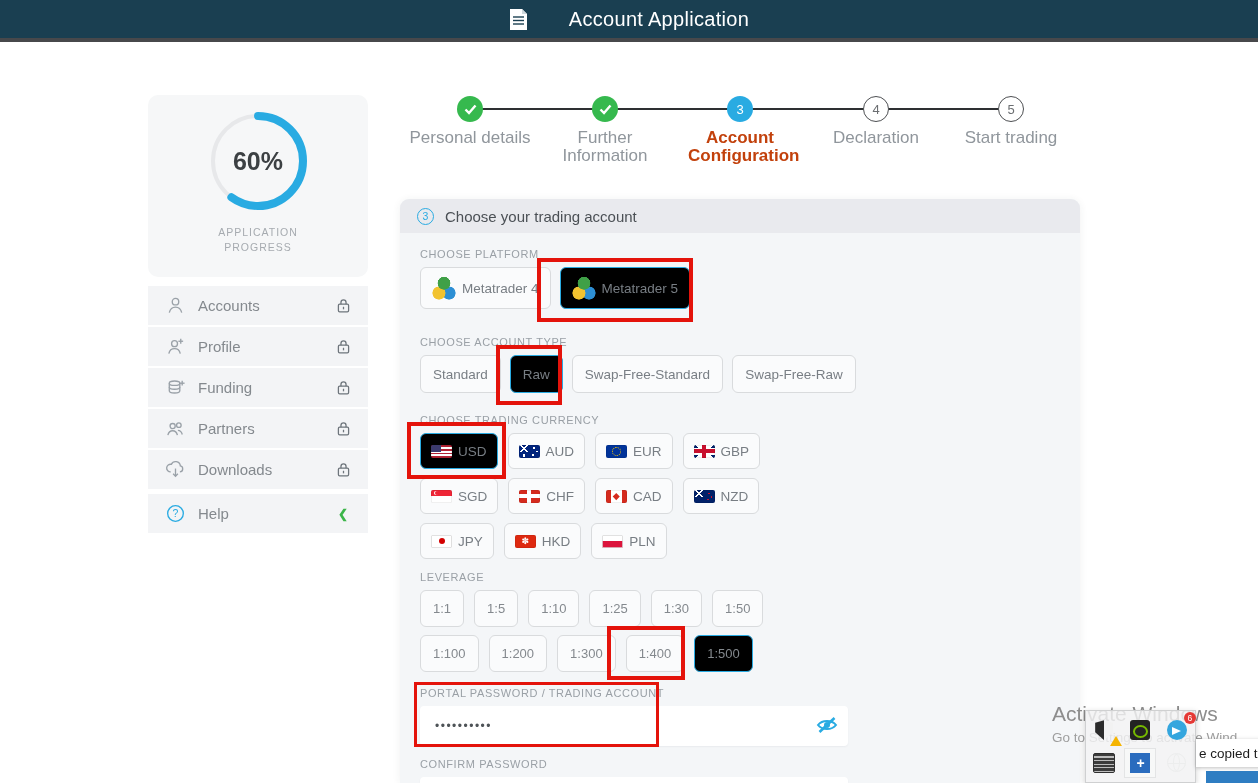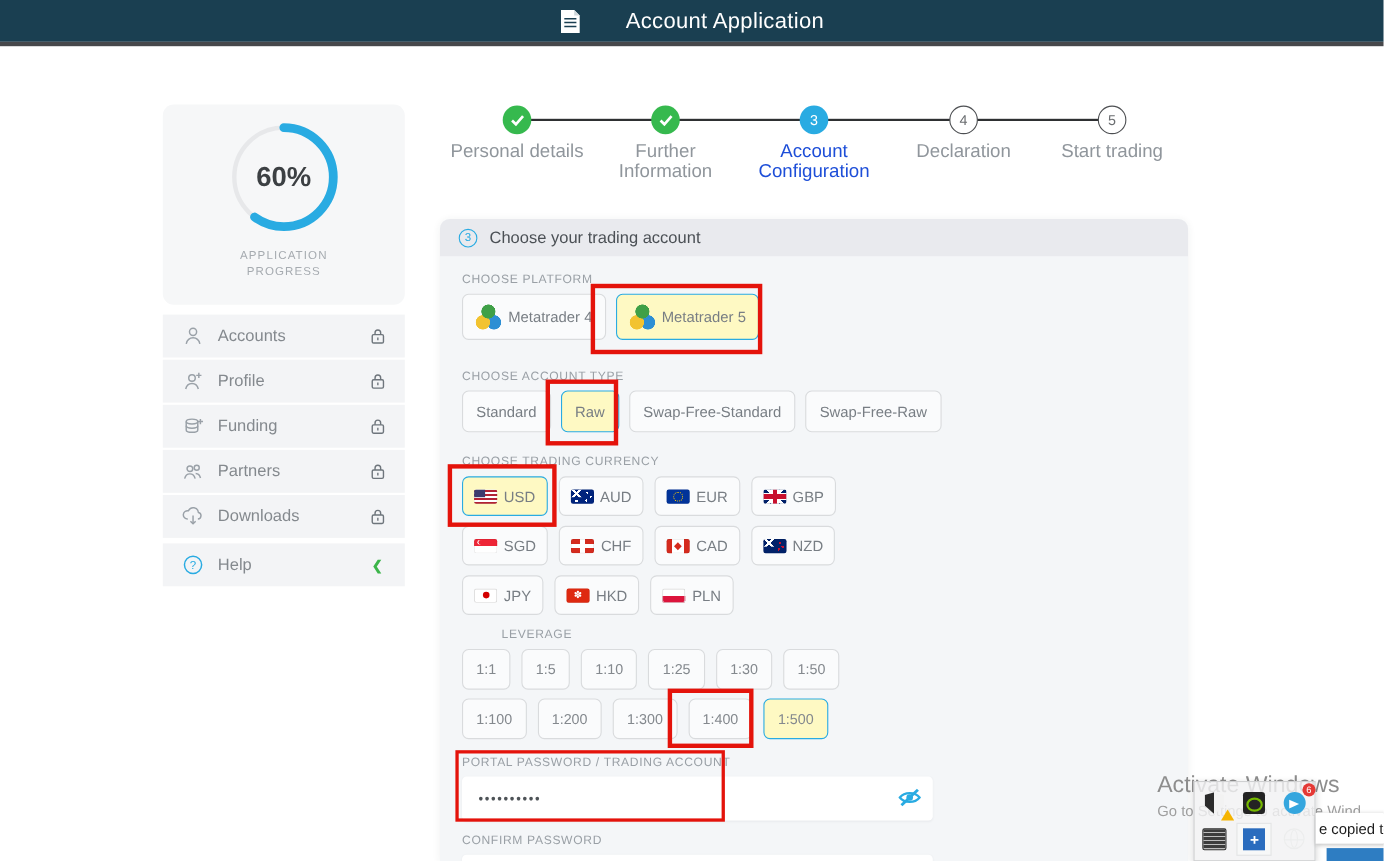--- a/index.html
+++ b/index.html
@@ -40,40 +40,40 @@
   
   #stepper{position:absolute;left:400px;top:96px;width:680px;height:75px;}
   .step-line{position:absolute;left:70px;top:12px;width:541px;height:2.4px;background:#2e3032;}
   .step{position:absolute;top:0;width:140px;text-align:center;}
   .dot{width:26px;height:26px;border-radius:50%;margin:0 auto;display:flex;align-items:center;
     justify-content:center;font-size:13px;position:relative;box-sizing:border-box;}
   .dot-done{background:#36b94e;color:#fff;}
   .dot-active{background:#29abe2;color:#fff;}
   .dot-todo{background:#fff;border:1.6px solid #4d4f52;color:#6b6e71;}
   .slabel{margin:7px auto 0;font-size:17px;color:#90969c;line-height:18px;}
-  .slabel.active{color:#1d4ed8;font-weight:normal;width:104px;}
+  .slabel.active{color:#c2410c;font-weight:bold;width:104px;}
 
   
   #main-panel{position:absolute;left:400px;top:199px;width:680px;height:584px;
     background:#f4f6f8;border-radius:9px 9px 0 0;box-shadow:0 1px 8px rgba(40,50,60,.07);}
   #panel-header{height:34px;background:#e9eaee;border-radius:9px 9px 0 0;display:flex;
     align-items:center;padding-left:17px;}
   .num-badge{width:17px;height:17px;border-radius:50%;border:1px solid #29abe2;color:#29abe2;
     font-size:10.5px;display:flex;align-items:center;justify-content:center;box-sizing:border-box;}
   #panel-title{margin-left:11px;font-size:15px;color:#4b5055;text-align:center;}
   #panel-body{padding:15px 0 0 20px;}
   .group-label{font-size:11px;color:#9aa0a6;letter-spacing:.6px;margin:0 0 7px 0;}
   .g-gap-lg{margin-top:27px;}
   .g-gap-md{margin-top:21px;}
-  .g-gap-sm{margin-top:12px;margin-left:36px;}
+  .g-gap-sm{margin-top:12px;}
 
   .opt{display:inline-flex;align-items:center;justify-content:center;gap:6px;
     background:#fafbfc;border:1px solid #d9dbdd;border-radius:6px;color:#787e84;
     font-size:13.5px;font-family:inherit;cursor:pointer;box-sizing:border-box;padding:0 12px;}
-  .opt.sel{background:#fef9c3;border:1px solid #29abe2;}
+  .opt.sel{background:#000000;border:1px solid #29abe2;}
   .row{display:flex;gap:9px;align-items:center;}
   .plat-btn{height:42px;padding:0 11px;}
   .acct-btn{height:38px;}
   #currency-grid{display:flex;flex-wrap:wrap;gap:9px 10px;width:415px;}
   .cur-btn{height:36px;padding:0 10px;}
   #leverage-grid{display:flex;flex-wrap:wrap;gap:8px 10px;width:402px;}
   .lev-btn{height:37px;padding:0 12px;font-size:13px;color:#84898e;}
 
   .mt-logo{width:24px;height:24px;flex:none;display:inline-block;
     background:

